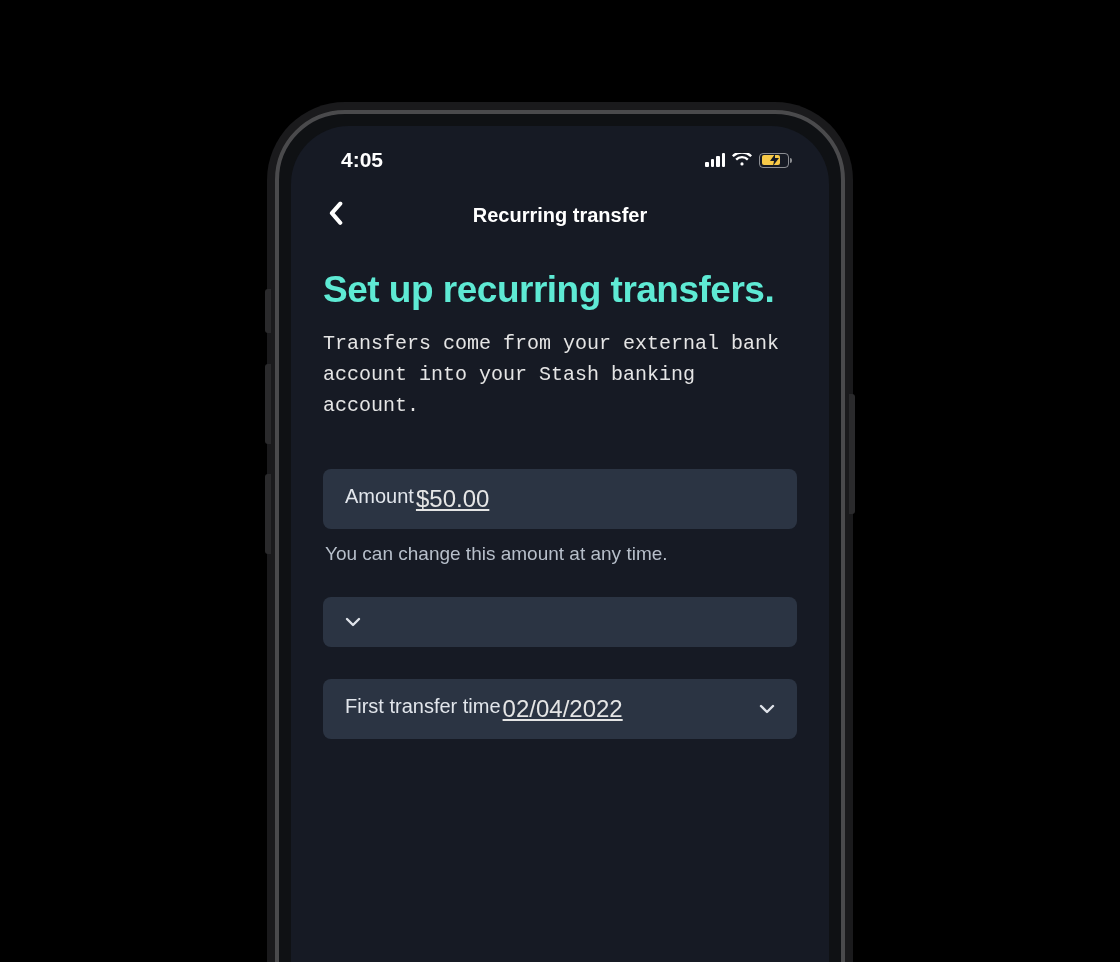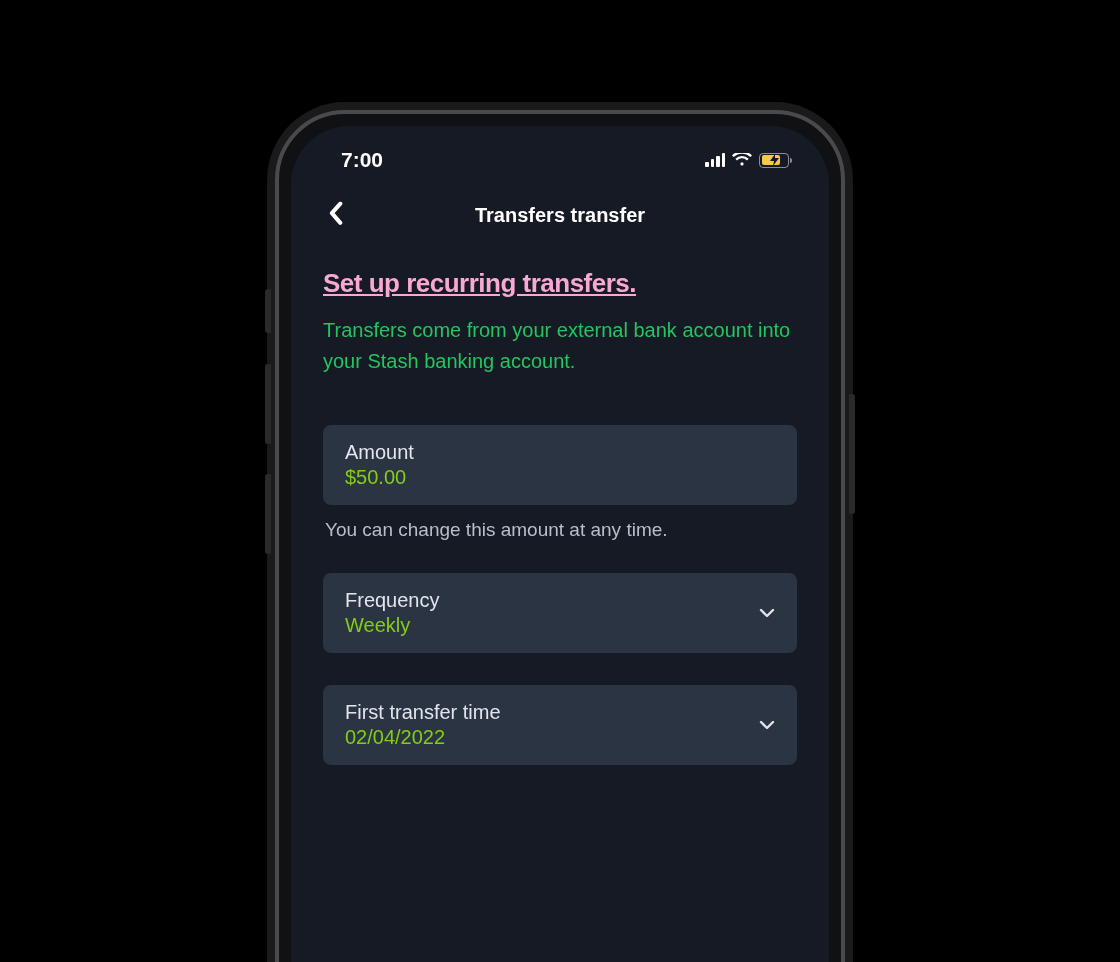--- a/index.html
+++ b/index.html
@@ -157,81 +157,82 @@
     }
     .nav-title{
       font-size: 20px;
       font-weight: 700;
       color:#fff;
     }
     .content{
       padding: 28px 32px 0 32px;
     }
     .heading{
-      font-size: 26px;
+      font-size: 37px;
       font-weight: 800;
       letter-spacing: -0.5px;
       line-height: 1.15;
-      color:#f9a8d4;
-      text-decoration:underline;
+      color:#5eead4;
     }
     .subtext{
       margin-top: 16px;
       font-size: 20px;
       line-height: 1.55;
-      color: #22c55e;
+      color: #e5e5e5;
+      font-family: Liberation Mono, monospace;
     }
     .field-group{
       margin-top: 48px;
     }
     .field{
       background: #2b3443;
       border-radius: 8px;
       padding: 16px 22px;
       display:flex;
       align-items:center;
       justify-content:space-between;
       margin-top: 32px;
     }
     .field:first-child{ margin-top:0; }
     .field-text{
       display:flex;
-      flex-direction:column;
+      flex-direction:row;
       gap: 2px;
     }
     .field-label{
       font-size: 20px;
       color: #e2e6ec;
       font-weight: 400;
     }
     .field-value{
-      font-size: 20px;
-      color: #84cc16;
+      font-size: 24px;
+      color: #e5e5e5;
       font-weight: 400;
+      text-decoration: underline;
     }
     .chevron{
       color:#dfe3ea;
     }
     .helper{
       font-size: 19px;
       color: #b7bfca;
       margin-top: 14px;
       margin-left: 2px;
     }
   </style>
 </head>
 <body>
 
 <div class="phone-frame">
   <div class="side-btn2"></div>
   <div class="side-btn-right"></div>
   <div class="screen">
 
     <div class="status-bar">
-      <div>7:00</div>
+      <div>4:05</div>
       <div class="status-right">
         <div class="signal-bars">
           <span></span>
             <span></span>
             <span></span>
             <span></span>
         </div>
         <div class="wifi">
           <svg viewBox="0 0 20 14" width="20" height="14" fill="#fff">
             <path d="M10 12.5a1.6 1.6 0 1 0 0-3.2 1.6 1.6 0 0 0 0 3.2zM3.3 5.7a9.5 9.5 0 0 1 13.4 0l-1.7 1.7a7.1 7.1 0 0 0-10 0L3.3 5.7zM0 2.4A14.1 14.1 0 0 1 20 2.4l-1.7 1.7a11.7 11.7 0 0 0-16.6 0L0 2.4z"></path>
@@ -247,42 +248,38 @@
         </div>
       </div>
     </div>
 
     <div class="nav-row">
       <div class="back-btn">
         <svg width="17" height="24" viewBox="0 0 12 20">
           <path d="M10 2 L3 10 L10 18" stroke="#fff" stroke-width="3.4" fill="none" stroke-linecap="round" stroke-linejoin="round"></path>
         </svg>
       </div>
-      <div class="nav-title">Transfers transfer</div>
+      <div class="nav-title">Recurring transfer</div>
     </div>
 
     <div class="content">
       <h1 class="heading">Set up recurring transfers.</h1>
       <p class="subtext">Transfers come from your external bank account into your Stash banking account.</p>
 
       <div class="field-group">
 
         <div class="field">
           <div class="field-text">
             <span class="field-label">Amount</span>
             <span class="field-value">$50.00</span>
           </div>
         </div>
         <div class="helper">You can change this amount at any time.</div>
 
         <div class="field">
-          <div class="field-text">
-            <span class="field-label">Frequency</span>
-            <span class="field-value">Weekly</span>
-          </div>
           <div class="chevron">
             <svg width="16" height="10" viewBox="0 0 16 10">
                 <path d="M2 2 L8 8 L14 2" stroke="currentColor" stroke-width="2.4" fill="none" stroke-linecap="round" stroke-linejoin="round"></path>
               </svg>
           </div>
         </div>
 
         <div class="field">
           <div class="field-text">
             <span class="field-label">First transfer time</span>

